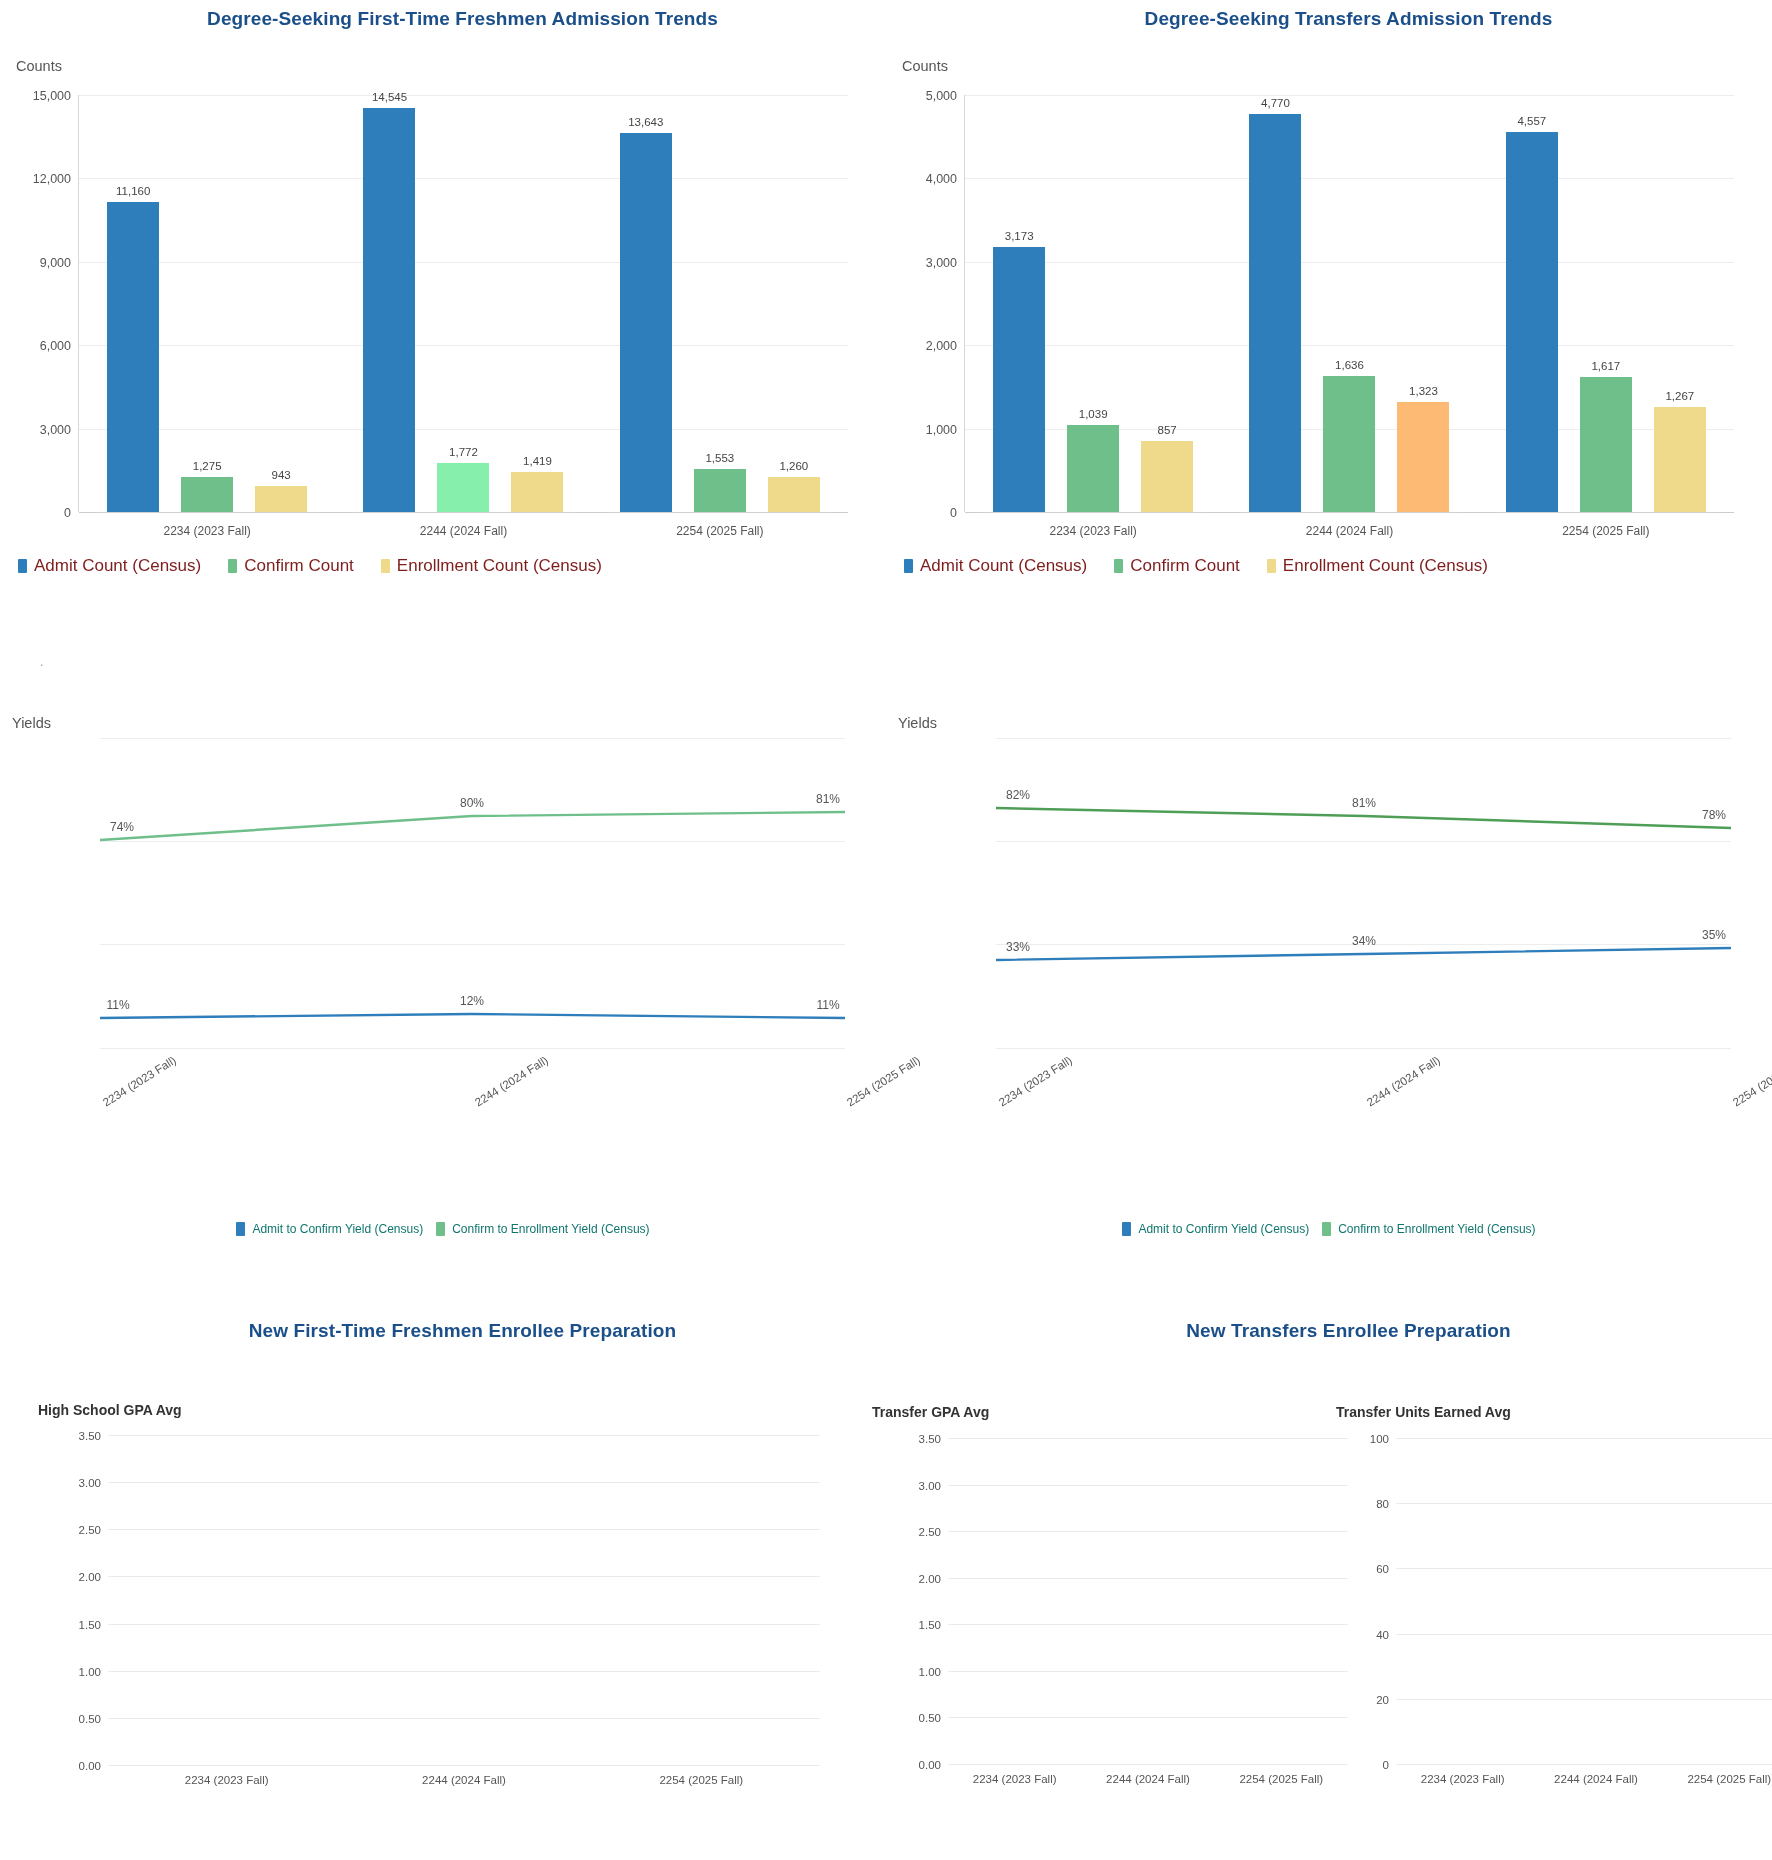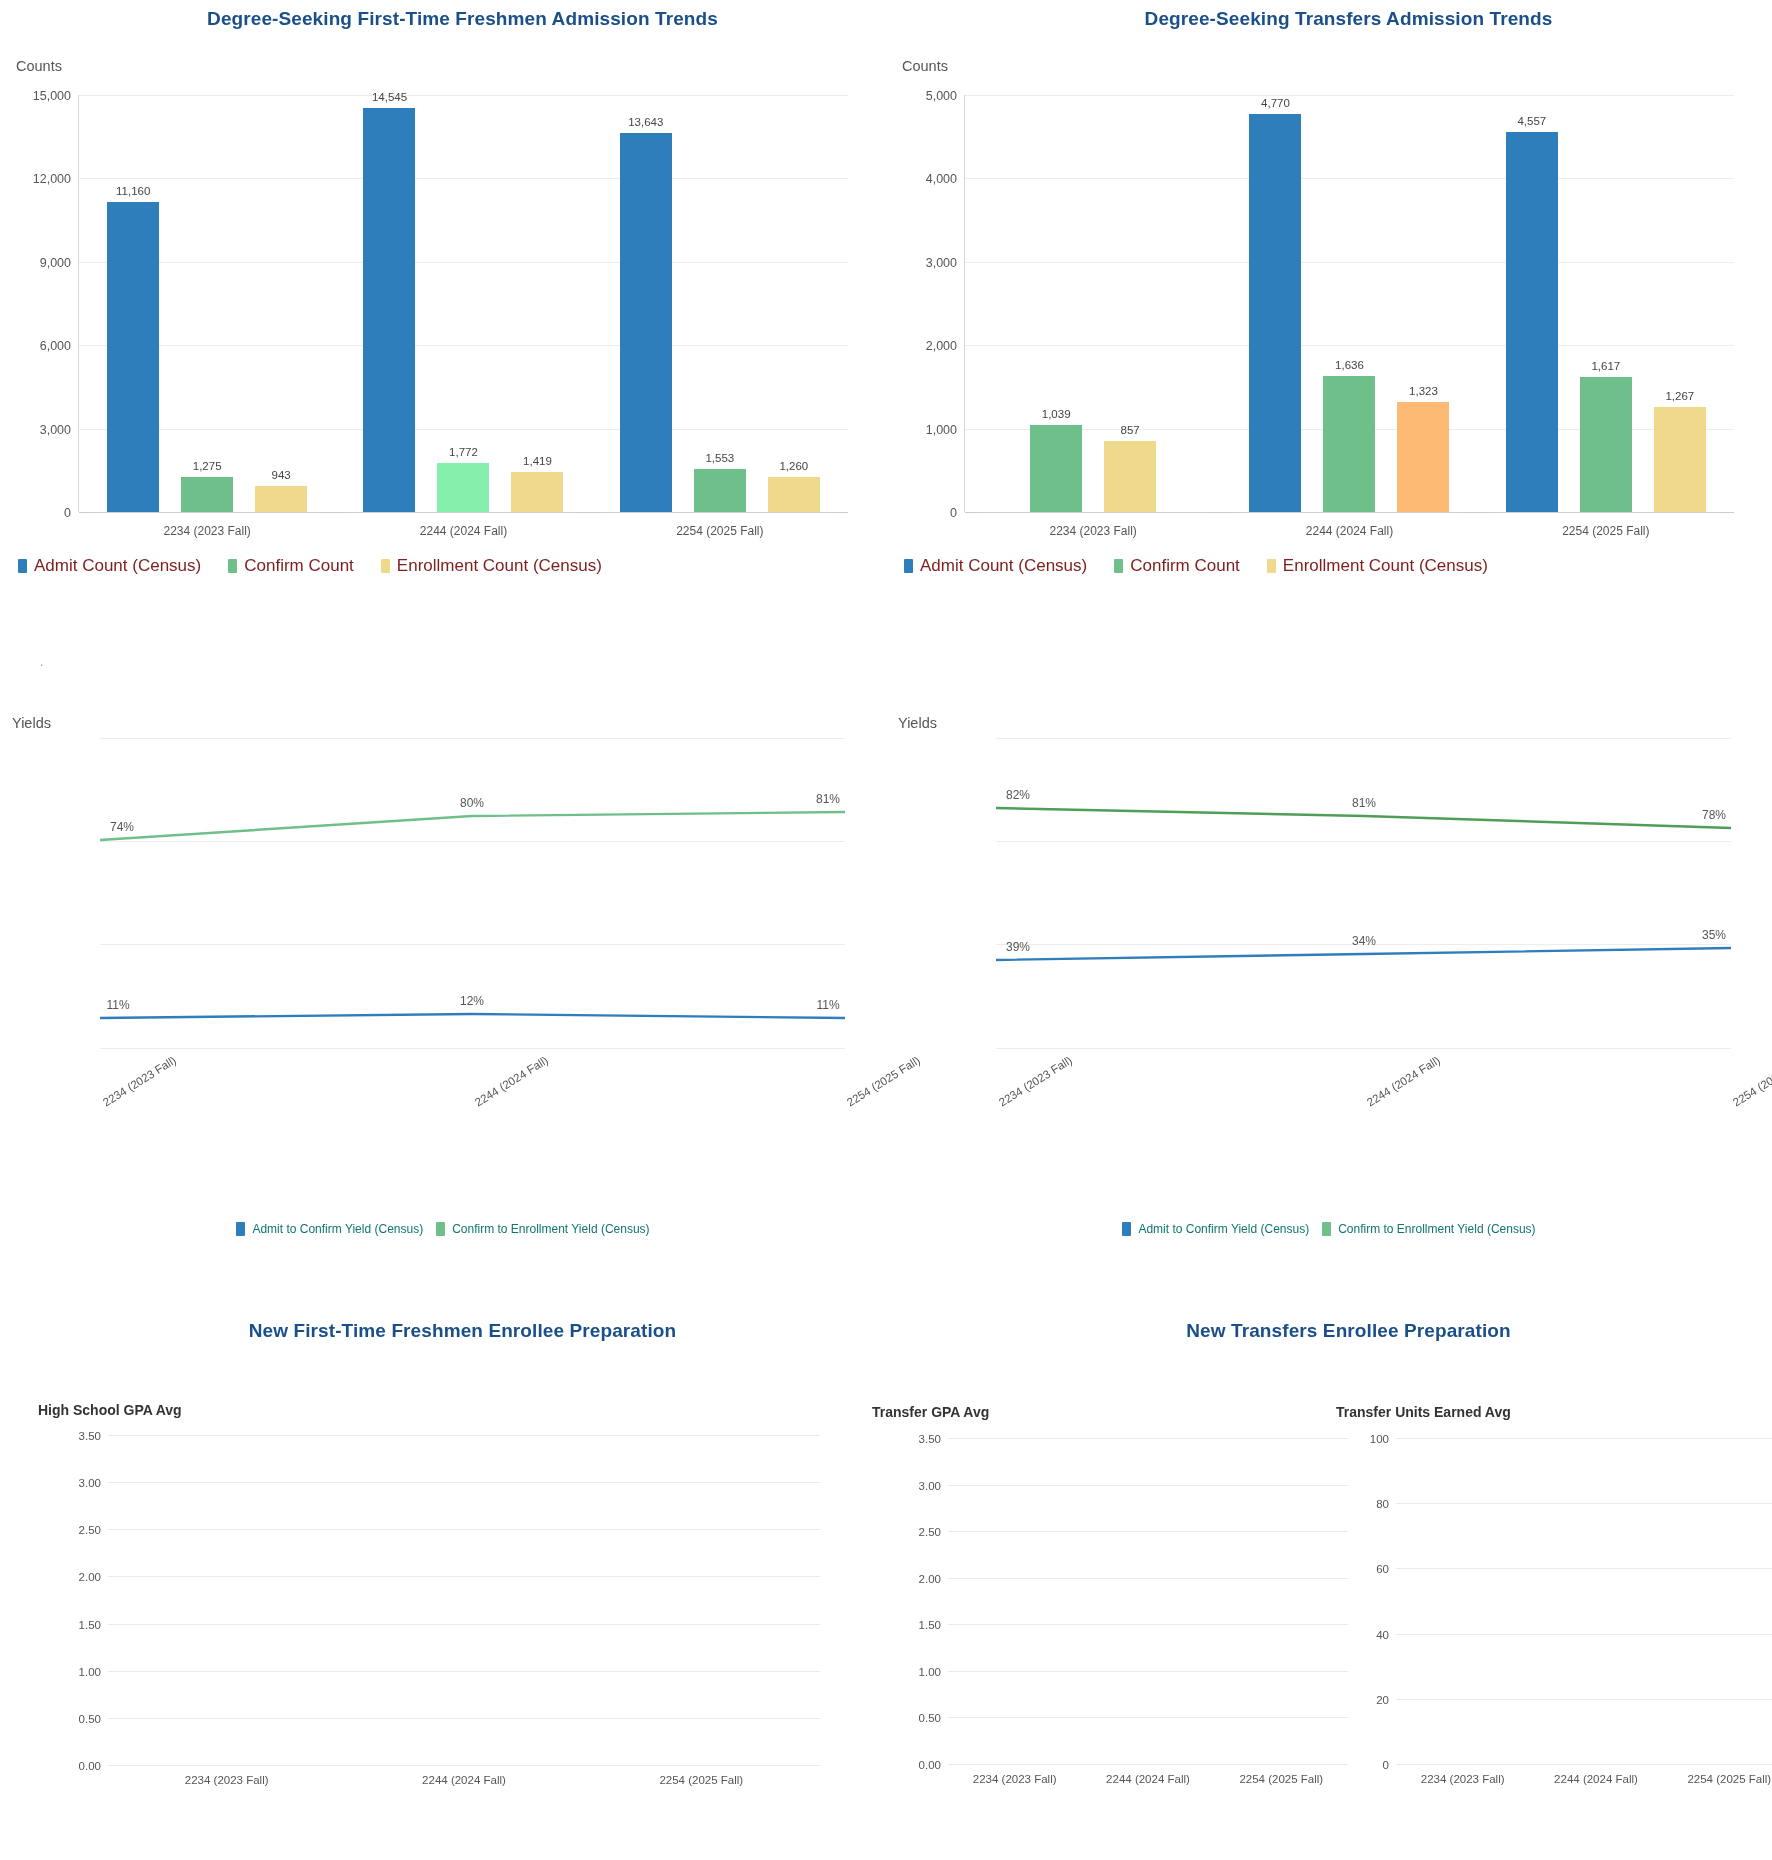--- a/index.html
+++ b/index.html
@@ -281,20 +281,23 @@
           </div>
         <div class="gridline" style="top:80%;">
             <span class="ytick">1,000</span>
           </div>
         <div class="gridline zero" style="top:100%;">
             <span class="ytick">0</span>
           </div>
 
         <div class="groups">
           <div class="group">
+            <div class="bar" style="height:63.5%; background:#2e7ebb;">
+                <span class="val">3,173</span>
+              </div>
             <div class="bar" style="height:20.8%; background:#6fbf8b;">
                 <span class="val">1,039</span>
               </div>
             <div class="bar" style="height:17.1%; background:#efd98a;">
                 <span class="val">857</span>
               </div>
             <div class="xband"></div>
             <div class="xlabel">2234 (2023 Fall)</div>
           </div>
           <div class="group">
@@ -399,21 +402,21 @@
 
       <svg width="735" height="310" viewBox="0 0 735 310" style="position:absolute; left:0; top:0;">
         <polyline points="0,70 368,78 735,90" fill="none" stroke="#4f9e57" stroke-width="2.4"></polyline>
         <polyline points="0,222 368,216 735,210" fill="none" stroke="#2e7ebb" stroke-width="2.4"></polyline>
       </svg>
 
       <span class="lbl-pt" style="left:22px; top:64px;">82%</span>
       <span class="lbl-pt" style="left:368px; top:72px;">81%</span>
       <span class="lbl-pt" style="left:718px; top:84px;">78%</span>
 
-      <span class="lbl-pt" style="left:22px; top:216px;">39%</span>
+      <span class="lbl-pt" style="left:22px; top:216px;">33%</span>
       <span class="lbl-pt" style="left:368px; top:210px;">34%</span>
       <span class="lbl-pt" style="left:718px; top:204px;">35%</span>
 
       <span class="xcat" style="left:-12px; top:316px;">2234 (2023 Fall)</span>
       <span class="xcat" style="left:356px; top:316px;">2244 (2024 Fall)</span>
       <span class="xcat" style="left:722px; top:316px;">2254 (2025 Fall)</span>
     </div>
   </div>
 
   <div class="legend legend-center" style="position:absolute; left:886px; top:1222px; width:886px;">

